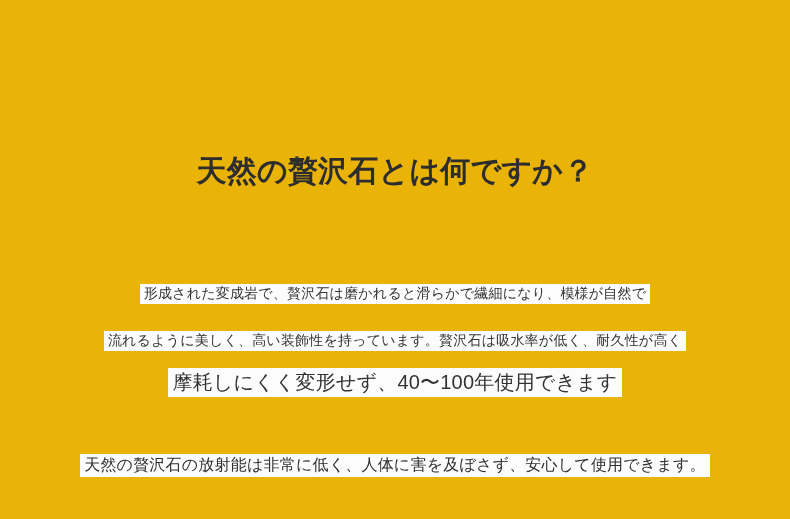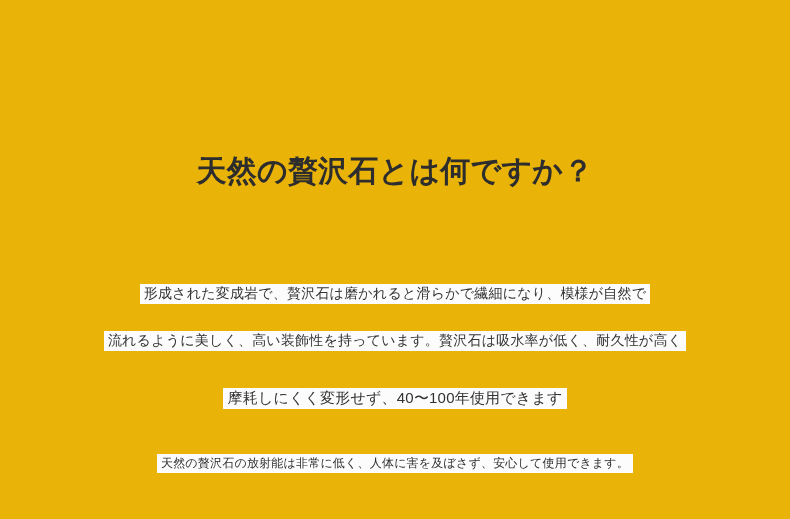--- a/index.html
+++ b/index.html
@@ -36,23 +36,23 @@
     color: #2d2d2d;
   }
   .p-large {
     top: 229px;
     font-size: 19px;
     font-weight: 500;
     color: #2f2f2f;
   }
   .p-small-1 { top: 276px; font-size: 14px; font-weight: 400; margin-top: 8px; }
   .p-small-2 { top: 319px; font-size: 14px; font-weight: 400; margin-top: 12px; }
-  .p-small-3 { top: 388px; font-size: 15px; font-weight: 400; }
+  .p-small-3 { top: 368px; font-size: 20px; font-weight: 400; }
   .p-medium  { top: 409px; font-size: 18px; font-weight: 600; color: #2f2f2f; }
-  .p-last    { top: 454px; font-size: 12px; font-weight: 500; color: #2f2f2f; }
+  .p-last    { top: 454px; font-size: 16px; font-weight: 500; color: #2f2f2f; }
 </style>
 </head>
 <body>
 
 <div class="page">
   <h1 class="line title">天然の贅沢石とは何ですか？</h1>
 
 
   <div class="line p-small-1">
     <span>形成された変成岩で、贅沢石は磨かれると滑らかで繊細になり、模様が自然で</span>

